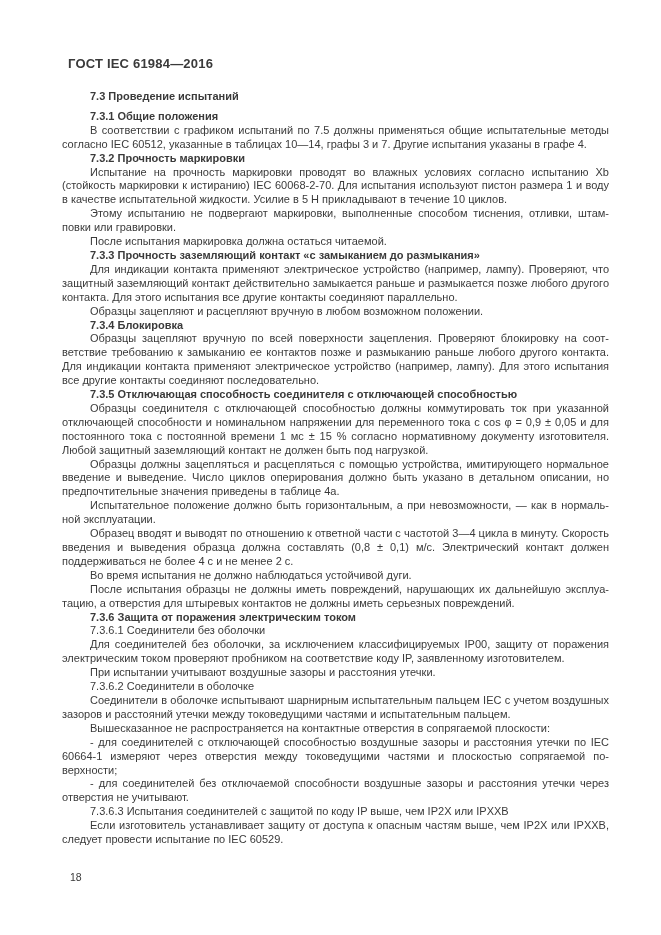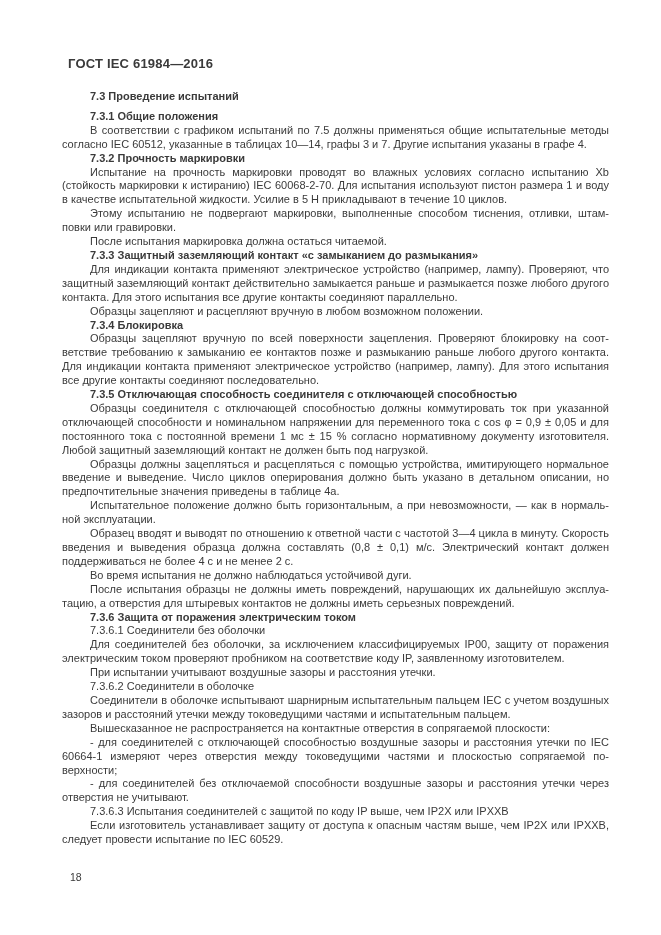--- a/index.html
+++ b/index.html
@@ -67,21 +67,21 @@
   <div class="doc-header">ГОСТ IEC 61984—2016</div>
 
   <main class="doc-body">
       <h1 class="blk-h1">7.3 Проведение испытаний</h1>
       <h2 class="blk-h2">7.3.1 Общие положения</h2>
       <p class="blk-p">В соответствии с графиком испытаний по 7.5 должны применяться общие испытательные методы согласно IEC 60512, указанные в таблицах 10—14, графы 3 и 7. Другие испытания указаны в графе 4.</p>
       <h2 class="blk-h2">7.3.2 Прочность маркировки</h2>
       <p class="blk-p">Испытание на прочность маркировки проводят во влажных условиях согласно испытанию Xb (стойкость маркировки к истиранию) IEC 60068-2-70. Для испытания используют пистон размера 1 и воду в качестве испытательной жидкости. Усилие в 5 Н прикладывают в течение 10 циклов.</p>
       <p class="blk-p">Этому испытанию не подвергают маркировки, выполненные способом тиснения, отливки, штам­повки или гравировки.</p>
       <p class="blk-p">После испытания маркировка должна остаться читаемой.</p>
-      <h2 class="blk-h2">7.3.3 Защитный заземляющий контакт «с замыканием до размыкания»</h2>
+      <h2 class="blk-h2">7.3.3 Прочность заземляющий контакт «с замыканием до размыкания»</h2>
       <p class="blk-p">Для индикации контакта применяют электрическое устройство (например, лампу). Проверяют, что защитный заземляющий контакт действительно замыкается раньше и размыкается позже любого дру­гого контакта. Для этого испытания все другие контакты соединяют параллельно.</p>
       <p class="blk-p">Образцы зацепляют и расцепляют вручную в любом возможном положении.</p>
       <h2 class="blk-h2">7.3.4 Блокировка</h2>
       <p class="blk-p">Образцы зацепляют вручную по всей поверхности зацепления. Проверяют блокировку на соот­ветствие требованию к замыканию ее контактов позже и размыканию раньше любого другого контакта. Для индикации контакта применяют электрическое устройство (например, лампу). Для этого испытания все другие контакты соединяют последовательно.</p>
       <h2 class="blk-h2">7.3.5 Отключающая способность соединителя с отключающей способностью</h2>
       <p class="blk-p">Образцы соединителя с отключающей способностью должны коммутировать ток при указанной отключающей способности и номинальном напряжении для переменного тока с cos φ = 0,9 ± 0,05 и для постоянного тока с постоянной времени 1 мс ± 15 % согласно нормативному документу изготовителя. Любой защитный заземляющий контакт не должен быть под нагрузкой.</p>
       <p class="blk-p">Образцы должны зацепляться и расцепляться с помощью устройства, имитирующего нормальное введение и выведение. Число циклов оперирования должно быть указано в детальном описании, но предпочтительные значения приведены в таблице 4а.</p>
       <p class="blk-p">Испытательное положение должно быть горизонтальным, а при невозможности, — как в нормаль­ной эксплуатации.</p>
       <p class="blk-p">Образец вводят и выводят по отношению к ответной части с частотой 3—4 цикла в минуту. Ско­рость введения и выведения образца должна составлять (0,8 ± 0,1) м/с. Электрический контакт должен поддерживаться не более 4 с и не менее 2 с.</p>
       <p class="blk-p">Во время испытания не должно наблюдаться устойчивой дуги.</p>

